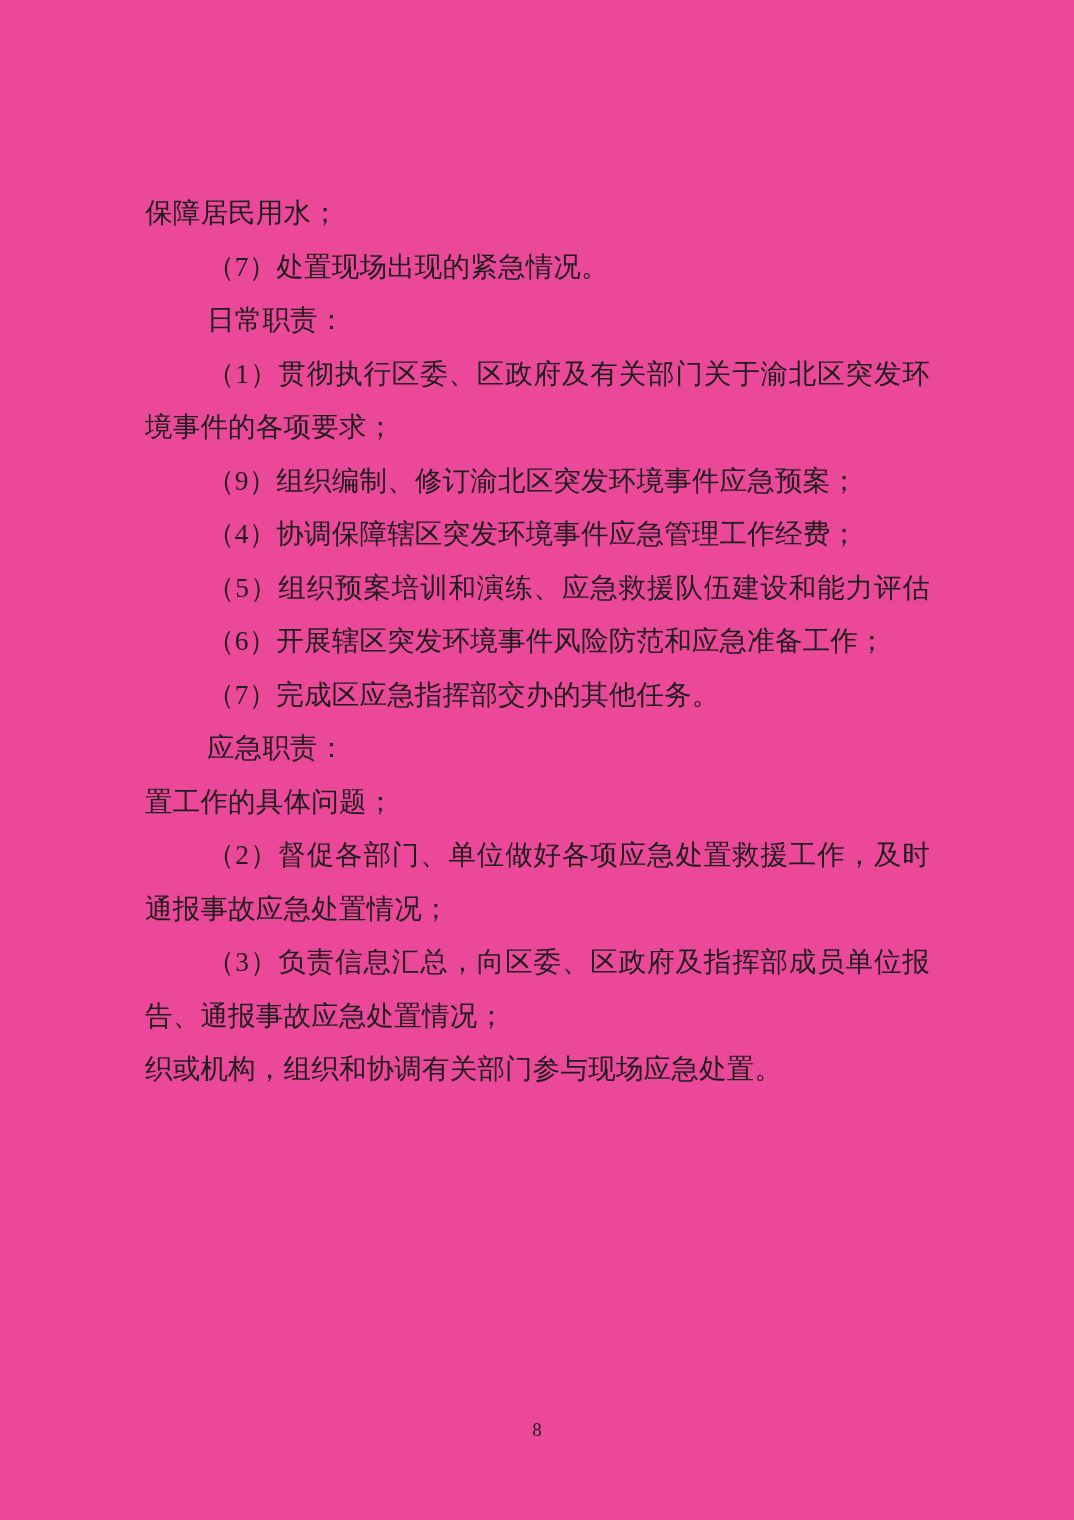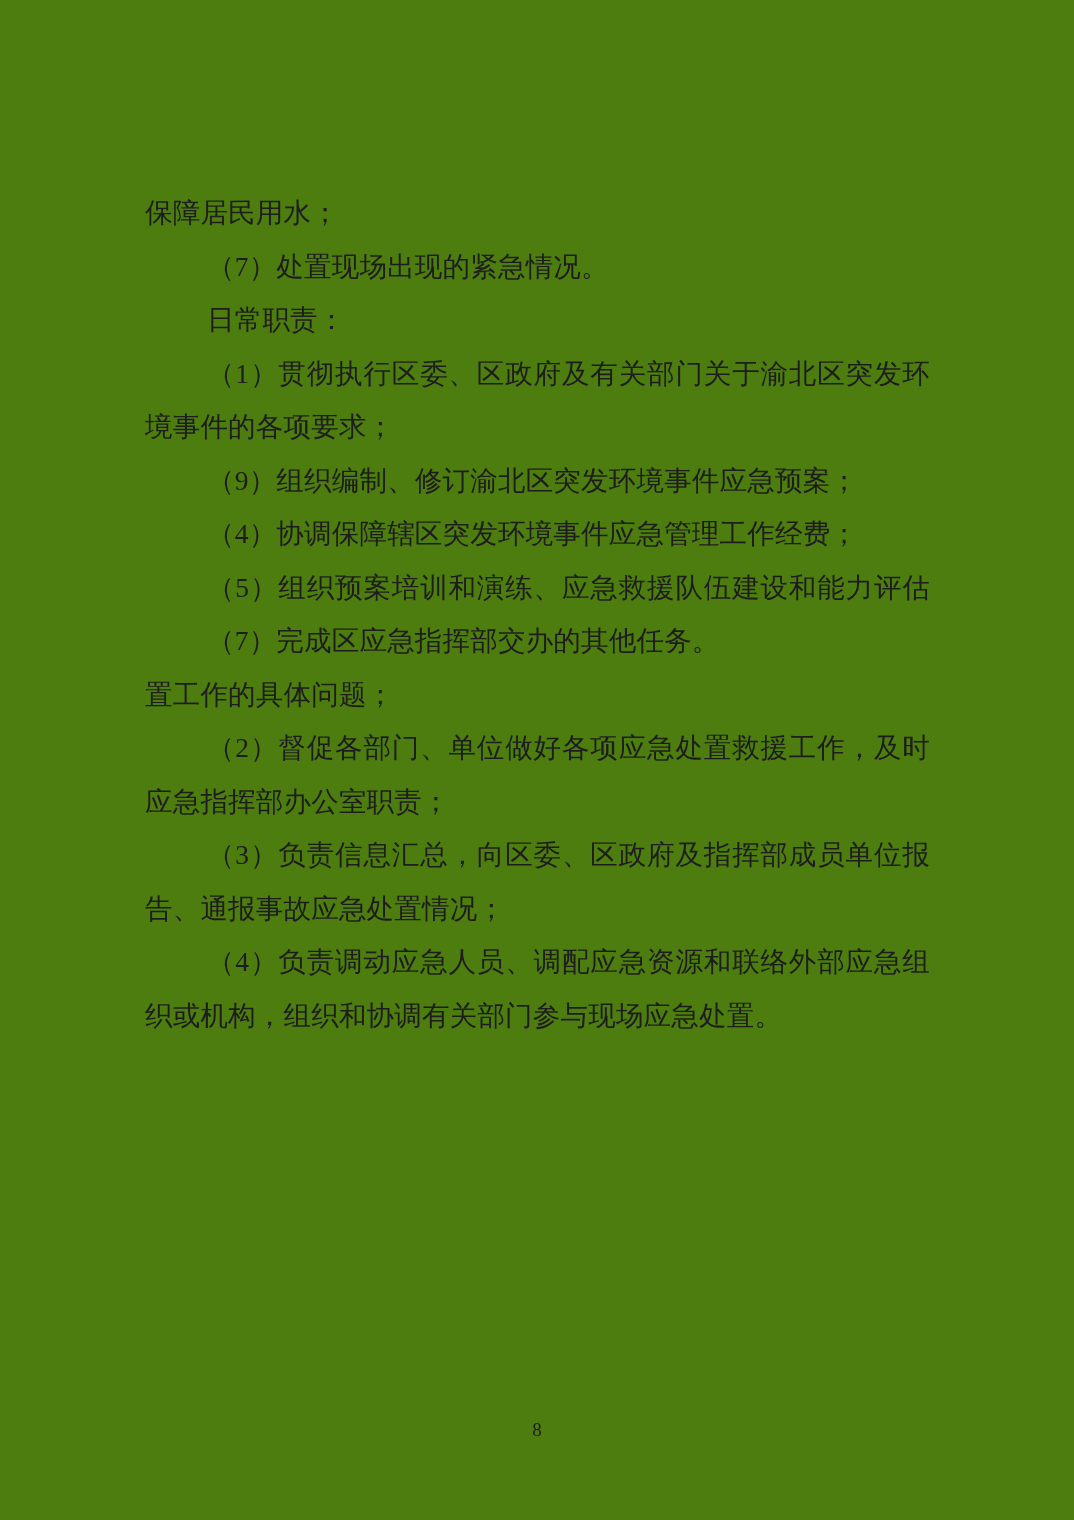--- a/index.html
+++ b/index.html
@@ -4,21 +4,21 @@
 <style>
   html, body {
     margin: 0;
     padding: 0;
     background: #ffffff;
   }
   .page {
     position: relative;
     width: 1074px;
     height: 1520px;
-    background: #4d7c0f;
+    background: #ec4899;
     overflow: hidden;
     font-family: "Liberation Serif", "DejaVu Serif", serif;
     color: #1d1d1d;
   }
   .content {
     position: absolute;
     top: 186px;
     left: 145px;
     width: 785px;
   }
@@ -56,25 +56,26 @@
 <div class="page">
   <div class="content" id="doc-content">
       <div class="line">保障居民用水；</div>
       <div class="line indent">（7）处置现场出现的紧急情况。</div>
       <div class="line indent">日常职责：</div>
       <div class="line indent justify">（1）贯彻执行区委、区政府及有关部门关于渝北区突发环</div>
       <div class="line">境事件的各项要求；</div>
       <div class="line indent">（9）组织编制、修订渝北区突发环境事件应急预案；</div>
       <div class="line indent">（4）协调保障辖区突发环境事件应急管理工作经费；</div>
       <div class="line indent justify">（5）组织预案培训和演练、应急救援队伍建设和能力评估</div>
+      <div class="line indent">（6）开展辖区突发环境事件风险防范和应急准备工作；</div>
       <div class="line indent">（7）完成区应急指挥部交办的其他任务。</div>
+      <div class="line indent">应急职责：</div>
       <div class="line">置工作的具体问题；</div>
       <div class="line indent justify">（2）督促各部门、单位做好各项应急处置救援工作，及时</div>
-      <div class="line">应急指挥部办公室职责；</div>
+      <div class="line">通报事故应急处置情况；</div>
       <div class="line indent justify">（3）负责信息汇总，向区委、区政府及指挥部成员单位报</div>
       <div class="line">告、通报事故应急处置情况；</div>
-      <div class="line indent justify">（4）负责调动应急人员、调配应急资源和联络外部应急组</div>
       <div class="line">织或机构，组织和协调有关部门参与现场应急处置。</div>
     </div>
   <div class="footer">
     <span>8</span>
   </div>
 </div>
 
 </body></html>

